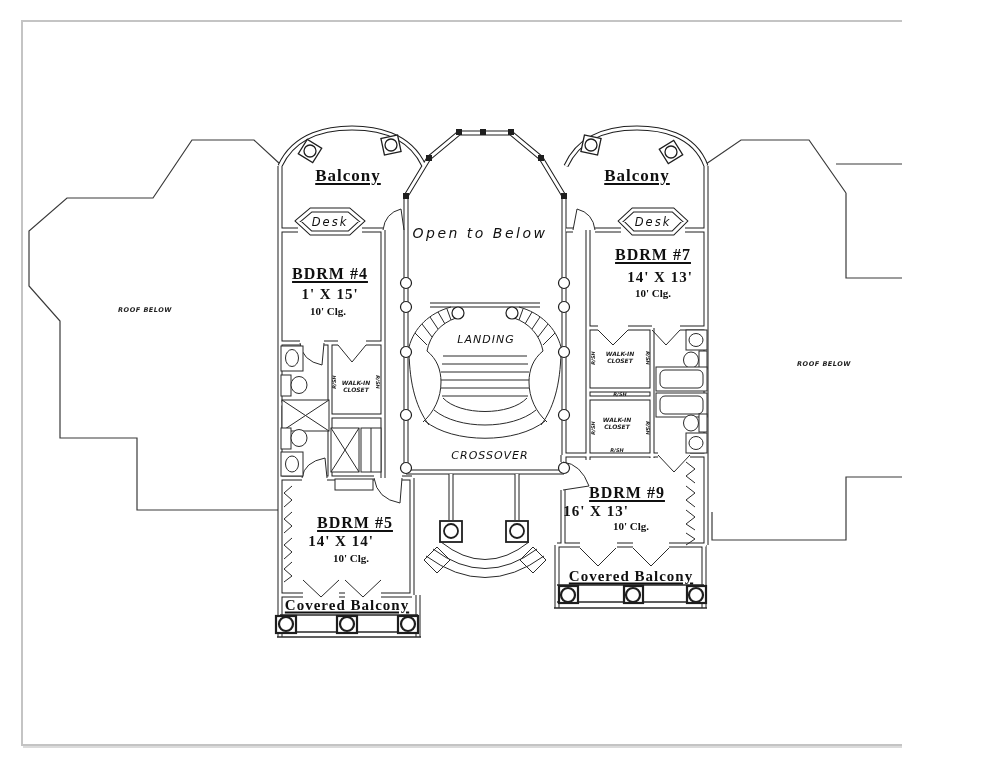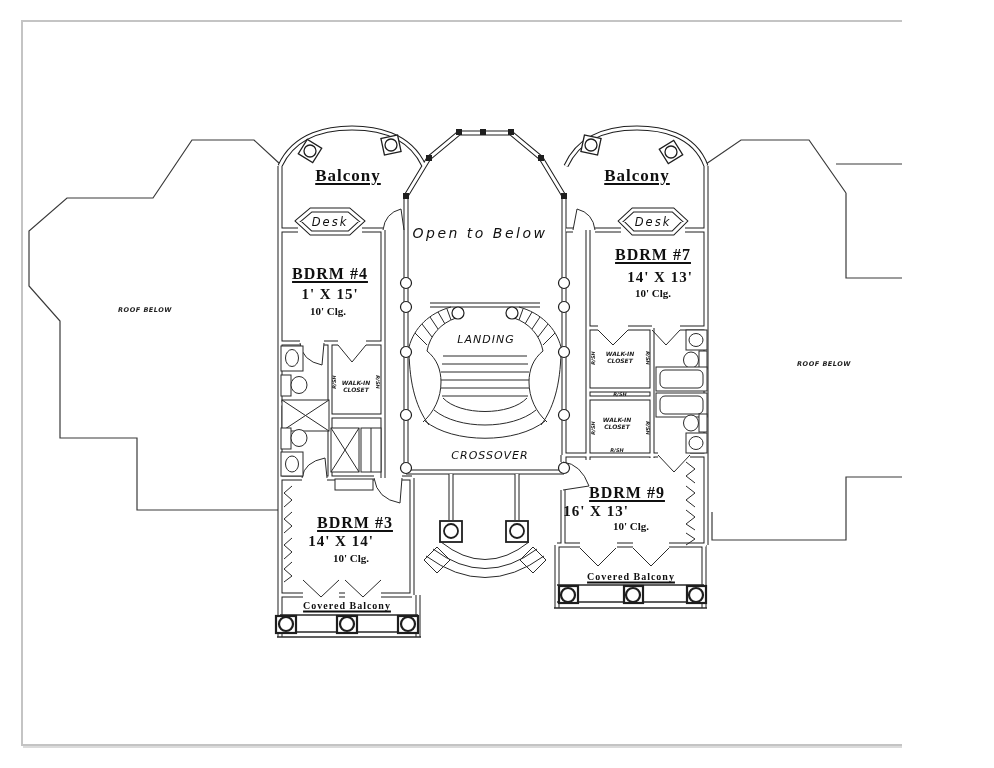--- a/index.html
+++ b/index.html
@@ -9,21 +9,21 @@
          border:2px solid #c4c4c4;box-shadow:2px 2px 0 rgba(175,175,175,.45);}
   svg{position:absolute;left:0;top:0;}
   .lbl{position:absolute;transform:translate(-50%,-50%);white-space:nowrap;color:#101010;}
   .serif-b{font-family:"Liberation Serif","DejaVu Serif",serif;font-weight:bold;}
   .hand{font-family:"DejaVu Sans",sans-serif;font-style:italic;}
   .ul{text-decoration:underline;text-underline-offset:2px;text-decoration-thickness:1.5px;}
   .room-name{font-size:16px;letter-spacing:1px;}
   .room-size{font-size:15px;letter-spacing:1px;}
   .room-clg{font-size:11px;}
   .balcony{font-size:17px;letter-spacing:1px;}
-  .cbalcony{font-size:10px;letter-spacing:1px;}
+  .cbalcony{font-size:15px;letter-spacing:1px;}
   .otb{font-size:14px;letter-spacing:2.5px;}
   .stairlbl{font-size:11px;letter-spacing:1px;}
   .desk{font-size:11.5px;letter-spacing:2px;}
   .roof{font-size:6.5px;font-weight:bold;letter-spacing:.5px;color:#222;}
   .wic{font-size:6px;line-height:6.5px;text-align:center;font-weight:bold;color:#222;}
   .rsh{font-size:5px;color:#222;font-weight:bold;}
   .rot90{transform:translate(-50%,-50%) rotate(90deg);}
   .rotm90{transform:translate(-50%,-50%) rotate(-90deg);}
   .watermark{position:absolute;left:928px;top:370px;font-size:13.5px;font-weight:bold;
              color:rgba(168,168,162,.55);letter-spacing:.5px;}
@@ -234,21 +234,21 @@
   <div class="lbl hand stairlbl" style="left:490px;top:455px">CROSSOVER</div>
 
   <div class="lbl serif-b room-name ul" style="left:330px;top:274px">BDRM #4</div>
   <div class="lbl serif-b room-size" style="left:330px;top:294px">1' X 15'</div>
   <div class="lbl serif-b room-clg" style="left:328px;top:311px">10' Clg.</div>
 
   <div class="lbl serif-b room-name ul" style="left:653px;top:255px">BDRM #7</div>
   <div class="lbl serif-b room-size" style="left:660px;top:277px">14' X 13'</div>
   <div class="lbl serif-b room-clg" style="left:653px;top:293px">10' Clg.</div>
 
-  <div class="lbl serif-b room-name ul" style="left:355px;top:523px">BDRM #3</div>
+  <div class="lbl serif-b room-name ul" style="left:355px;top:523px">BDRM #5</div>
   <div class="lbl serif-b room-size" style="left:341px;top:541px">14' X 14'</div>
   <div class="lbl serif-b room-clg" style="left:351px;top:558px">10' Clg.</div>
 
   <div class="lbl serif-b room-name ul" style="left:627px;top:493px">BDRM #9</div>
   <div class="lbl serif-b room-size" style="left:596px;top:511px">16' X 13'</div>
   <div class="lbl serif-b room-clg" style="left:631px;top:526px">10' Clg.</div>
 
   <div class="lbl serif-b cbalcony ul" style="left:347px;top:605px">Covered Balcony</div>
   <div class="lbl serif-b cbalcony ul" style="left:631px;top:576px">Covered Balcony</div>
 

